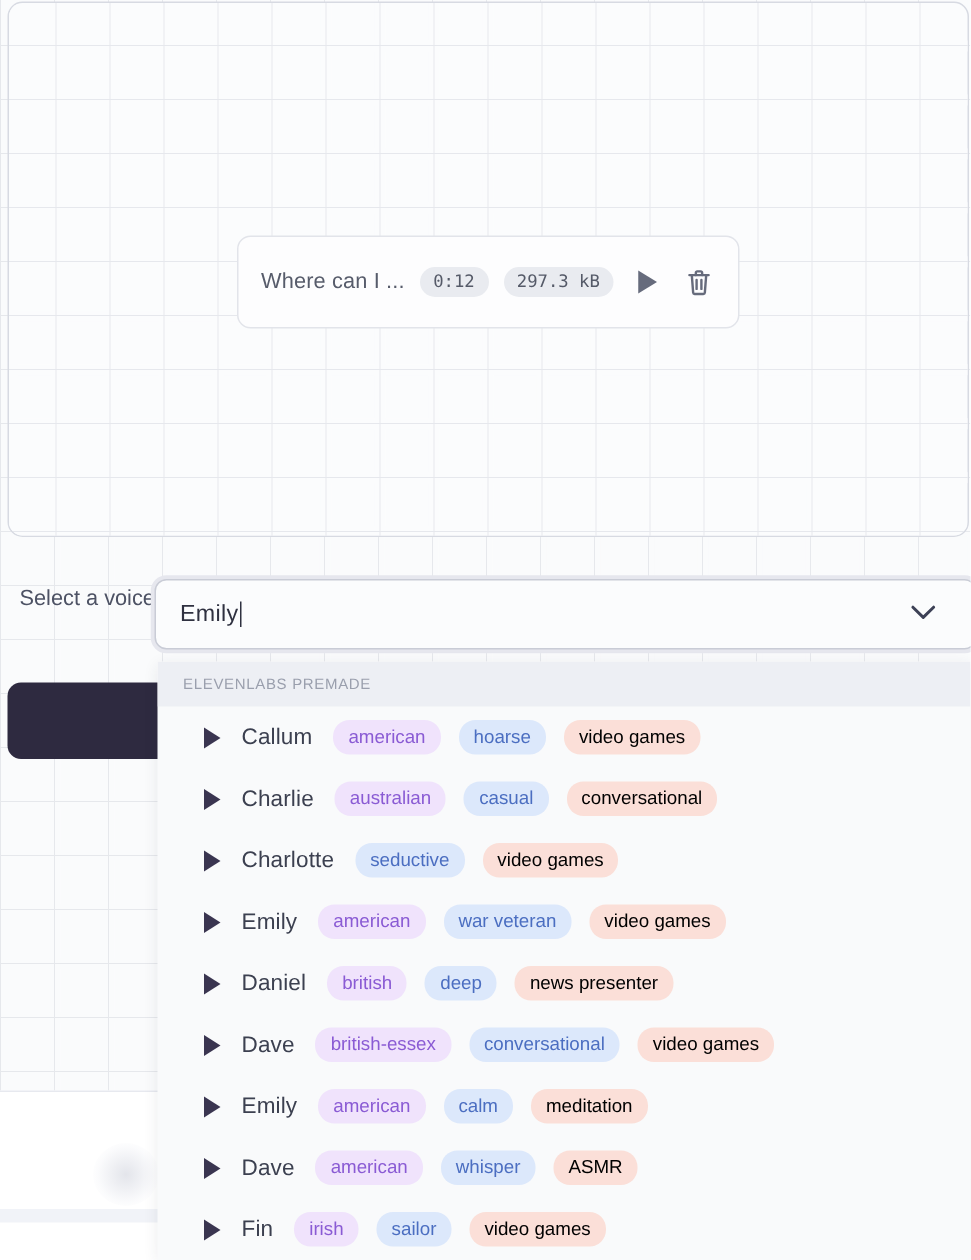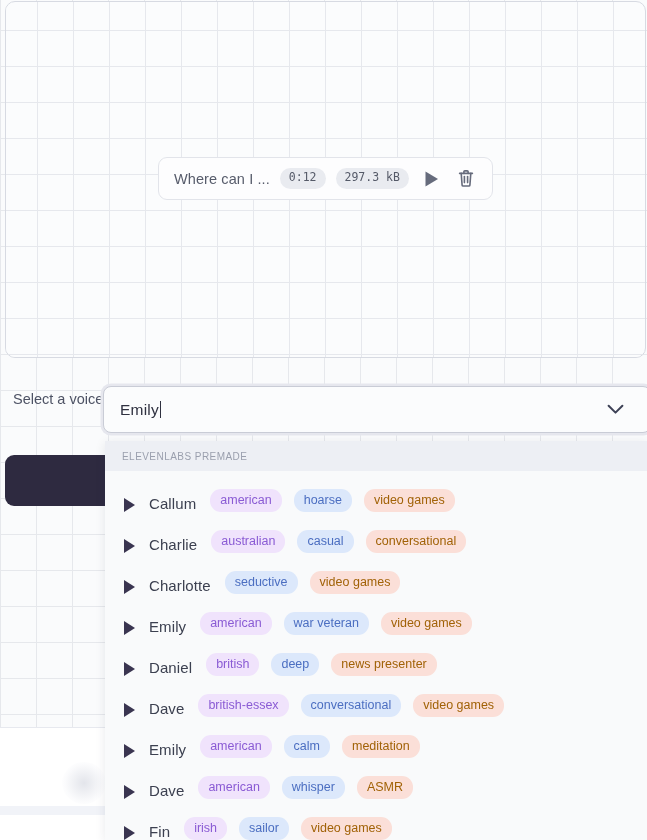--- a/index.html
+++ b/index.html
@@ -76,21 +76,21 @@
     mask-position: 29px 0, 0 26px;
     mask-composite: add;
     -webkit-mask-composite: source-over;
   }
 
   
   .audio-card {
     position: absolute;
     left: 152px;
     top: 155px;
-    height: 43px;
+    height: 62px;
     display: flex;
     align-items: center;
     gap: 10px;
     padding: 0 15px;
     background: #fdfdfe;
     border: 1px solid #e2e4ea;
     border-radius: 9px;
     box-sizing: border-box;
   }
   .audio-title {
@@ -222,24 +222,24 @@
     display: flex;
     align-items: center;
     padding-left: 17px;
     box-sizing: border-box;
     font-size: 10px;
     letter-spacing: .45px;
     color: #9a9fad;
   }
   .dd-row {
     display: flex;
-    align-items: flex-end;
+    align-items: center;
     gap: 11px;
     height: 41px;
-    padding-left: 19px;
+    padding-left: 31px;
     box-sizing: border-box;
   }
   .play-tri {
     flex: 0 0 auto;
     width: 0;
     height: 0;
     border-left: 11px solid #3a3550;
     border-top: 7px solid transparent;
     border-bottom: 7px solid transparent;
     margin-right: 3px;
@@ -253,21 +253,21 @@
   .tags { display: flex; align-items: center; gap: 12px; margin-left: 3px; }
   .tag {
     font-size: 12.5px;
     line-height: 1;
     padding: 5px 10px 6px;
     border-radius: 11px;
     white-space: nowrap;
   }
   .tag.accent { background: #f0e3fc; color: #8a5bd4; }
   .tag.desc   { background: #dce8fb; color: #4b6ec1; }
-  .tag.use    { background: #fbdfd8; color: #a16207; }
+  .tag.use    { background: #fbdfd8; color: #000000; }
 </style>
 </head>
 <body>
 
 <div id="app">
 
   <div class="grid-layer"></div>
 
   <div class="canvas-panel">
     <div class="canvas-grid"></div>

